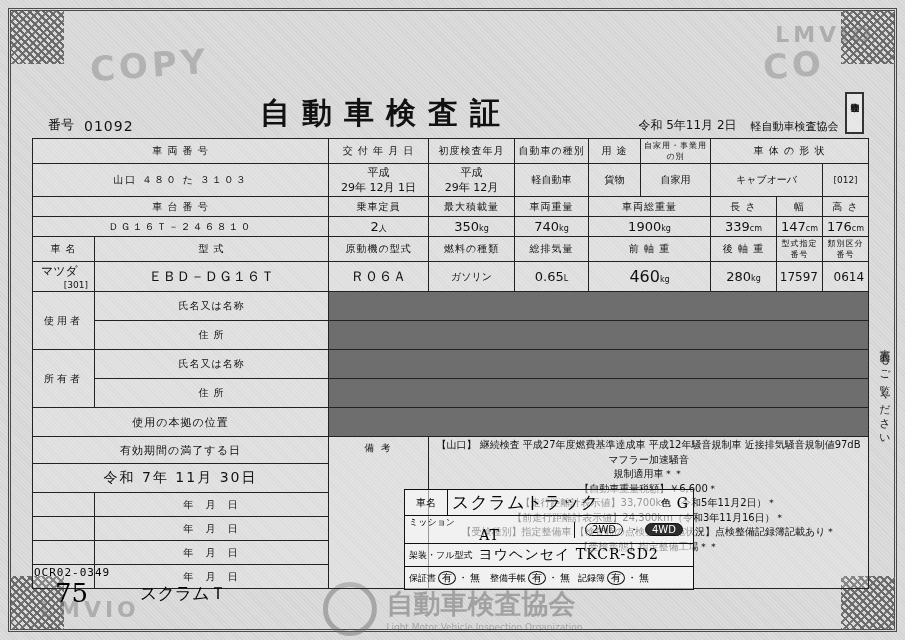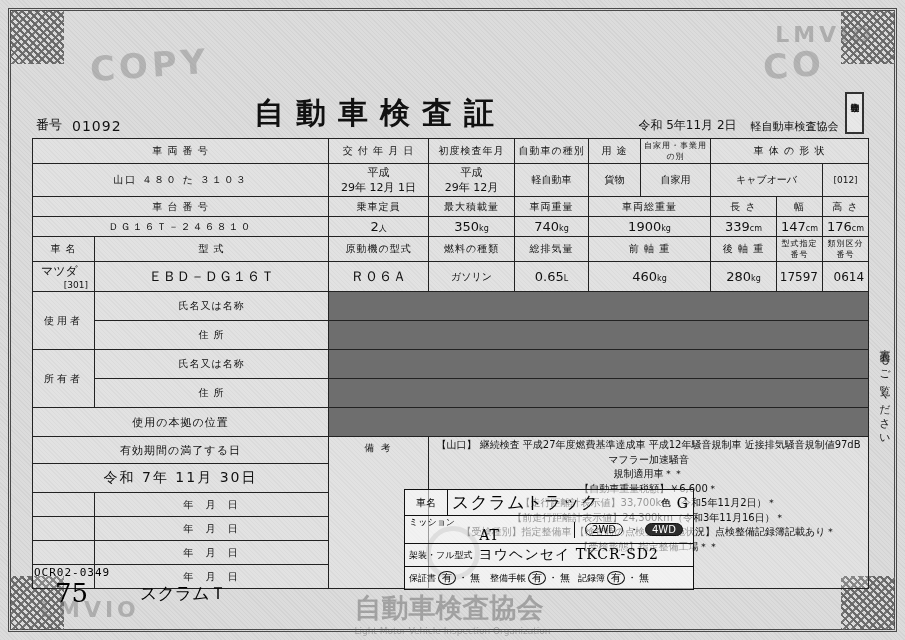--- a/index.html
+++ b/index.html
@@ -38,36 +38,37 @@
   .wm{
     position:absolute;color:rgba(90,90,90,.30);
     font-weight:bold;letter-spacing:4px;pointer-events:none;
   }
   .wm-copy{left:90px;top:45px;font-size:34px;transform:rotate(-4deg);}
   .wm-copy2{right:80px;top:45px;font-size:34px;transform:rotate(-4deg);}
   .wm-lmvio-t{right:30px;top:22px;font-size:22px;color:rgba(120,120,120,.45);}
   .wm-lmvio-b{left:40px;bottom:18px;font-size:22px;color:rgba(120,120,120,.45);}
   .wm-seal{
     position:absolute;left:50%;bottom:4px;transform:translateX(-50%);
-    display:flex;align-items:center;gap:10px;opacity:.45;flex-direction:column;
+    display:flex;align-items:center;gap:10px;opacity:.45;
   }
   .wm-seal .ring{
     width:44px;height:44px;border:5px solid #6b6b6b;border-radius:50%;
   }
   .wm-seal .txt1{font-size:27px;font-weight:bold;color:#5f5f5f;}
   .wm-seal .txt2{font-size:9px;color:#5f5f5f;}
 
   
   #doc{
     position:absolute;left:32px;top:92px;width:836px;
     color:#111;
   }
   .hdr-row{
     display:flex;align-items:flex-end;
     padding:0 4px 4px 4px;
+    margin-left:12px;
   }
   .hdr-num-label{font-size:13px;}
   .hdr-num{font-size:14px;margin-left:10px;letter-spacing:1px;}
   .hdr-title{
     flex:1;text-align:center;font-size:30px;letter-spacing:12px;
     font-family:"DejaVu Serif","Liberation Serif",serif;font-weight:bold;
   }
   .hdr-date{font-size:12px;white-space:nowrap;margin-right:14px;}
   .hdr-office{font-size:11px;white-space:nowrap;}
   .stamp{
@@ -279,21 +280,21 @@
           <span style="font-size:12px">マツダ</span>
           <span style="float:right;font-size:9px;padding-right:4px">[301]</span>
         </td>
         <td class="val-sm tall" style="font-size:14px">ＥＢＤ－ＤＧ１６Ｔ</td>
         <td class="val-sm tall" style="font-size:14px">Ｒ０６Ａ</td>
         <td class="val-sm tall">ガソリン</td>
         <td class="tall">
           <span style="font-size:13px">0.65</span><span class="unit">L</span>
         </td>
         <td class="tall" colspan="2">
-          <span style="font-size:13px">460</span><span class="unit">kg</span>
+          <span style="font-size:16px">460</span><span class="unit">kg</span>
         </td>
         <td class="tall">
           <span style="font-size:13px">280</span><span class="unit">kg</span>
         </td>
         <td class="tall" style="font-size:12px;text-align:right;padding-right:4px">17597</td>
         <td class="tall" style="font-size:12px;text-align:right;padding-right:4px">0614</td>
       </tr>
 
       <tr>
         <td rowspan="2" class="lbl-v" style="height:52px">使用者</td>

